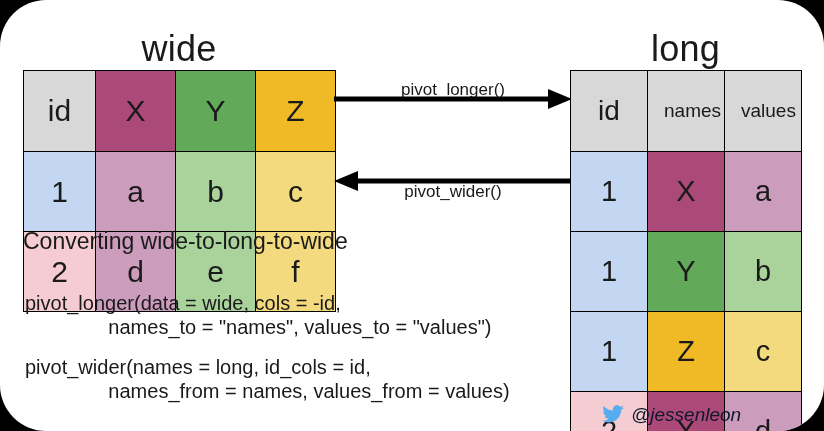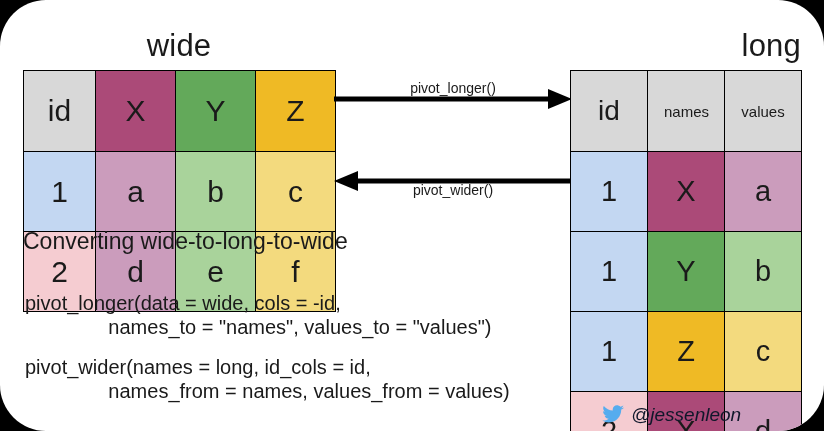--- a/index.html
+++ b/index.html
@@ -19,28 +19,28 @@
     width: 824px;
     height: 431px;
     background: #ffffff;
     border-radius: 46px;
     overflow: hidden;
   }
 
   
   .tbl-title {
     position: absolute;
-    font-size: 31px;
+    font-size: 36px;
     color: #1a1a1a;
     font-weight: 400;
     letter-spacing: 0.2px;
     white-space: nowrap;
   }
   #wide-title { left: 23px; top: 28px; width: 312px; text-align: center; }
-  #long-title { left: 570px; top: 28px; width: 231px; text-align: right; }
+  #long-title { left: 570px; top: 28px; width: 231px; text-align: center; }
 
   
   .dtable {
     position: absolute;
     border-collapse: collapse;
     table-layout: fixed;
   }
   .dtable td {
     border: 1.6px solid #000000;
     text-align: center;
@@ -54,42 +54,42 @@
   #wide-table td { height: 47px; font-size: 30px; }
   #wide-table tr.head td { height: 48px; }
   #wide-table col.c0 { width: 72px; }
   #wide-table col.c1 { width: 80px; }
   #wide-table col.c2 { width: 80px; }
   #wide-table col.c3 { width: 80px; }
 
   
   #long-table { left: 570px; top: 70px; width: 231px; }
   #long-table td { height: 47px; font-size: 29px; }
-  #long-table tr.head td { height: 48px; font-size: 15px; }
+  #long-table tr.head td { height: 48px; font-size: 19px; }
   #long-table col { width: 77px; }
   #long-table tr.head td.idhead { font-size: 28px; }
 
   
   .f-grey   { background: #d8d8d8; }
   .f-blue   { background: #c3d7f2; }
   .f-pink   { background: #f5ccd1; }
   .f-magD   { background: #ab4a78; }
   .f-magL   { background: #cb9cbc; }
   .f-grnD   { background: #63a95a; }
   .f-grnL   { background: #a9d39b; }
   .f-yelD   { background: #efba25; }
   .f-yelL   { background: #f3da7e; }
 
   
   .arrow-wrap { position: absolute; }
   #arrow-longer { left: 334px; top: 88px; width: 238px; height: 22px; }
   #arrow-wider  { left: 334px; top: 170px; width: 238px; height: 22px; }
   .arrow-label {
     position: absolute;
-    font-size: 14px;
+    font-size: 17px;
     color: #1a1a1a;
     white-space: nowrap;
     text-align: center;
     width: 238px;
   }
   #label-longer { left: 334px; top: 80px; }
   #label-wider  { left: 334px; top: 182px; }
 
   
   #headline {

